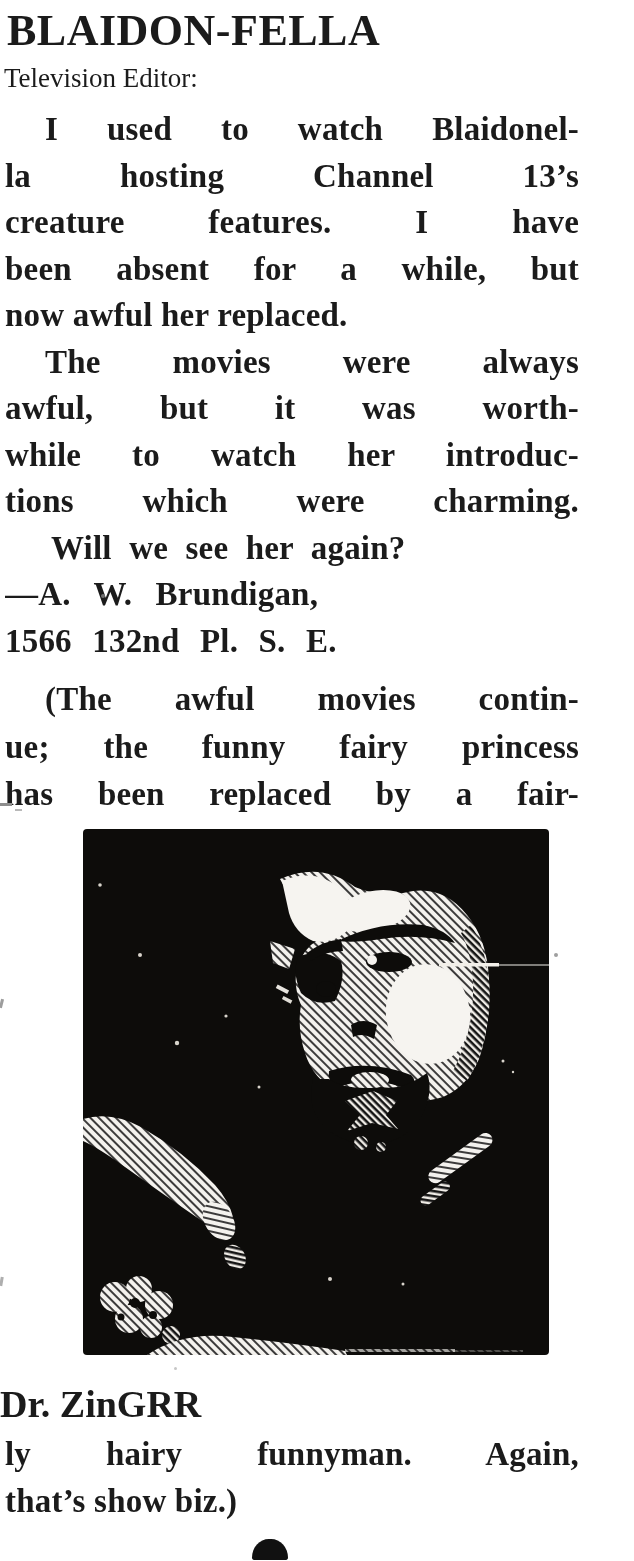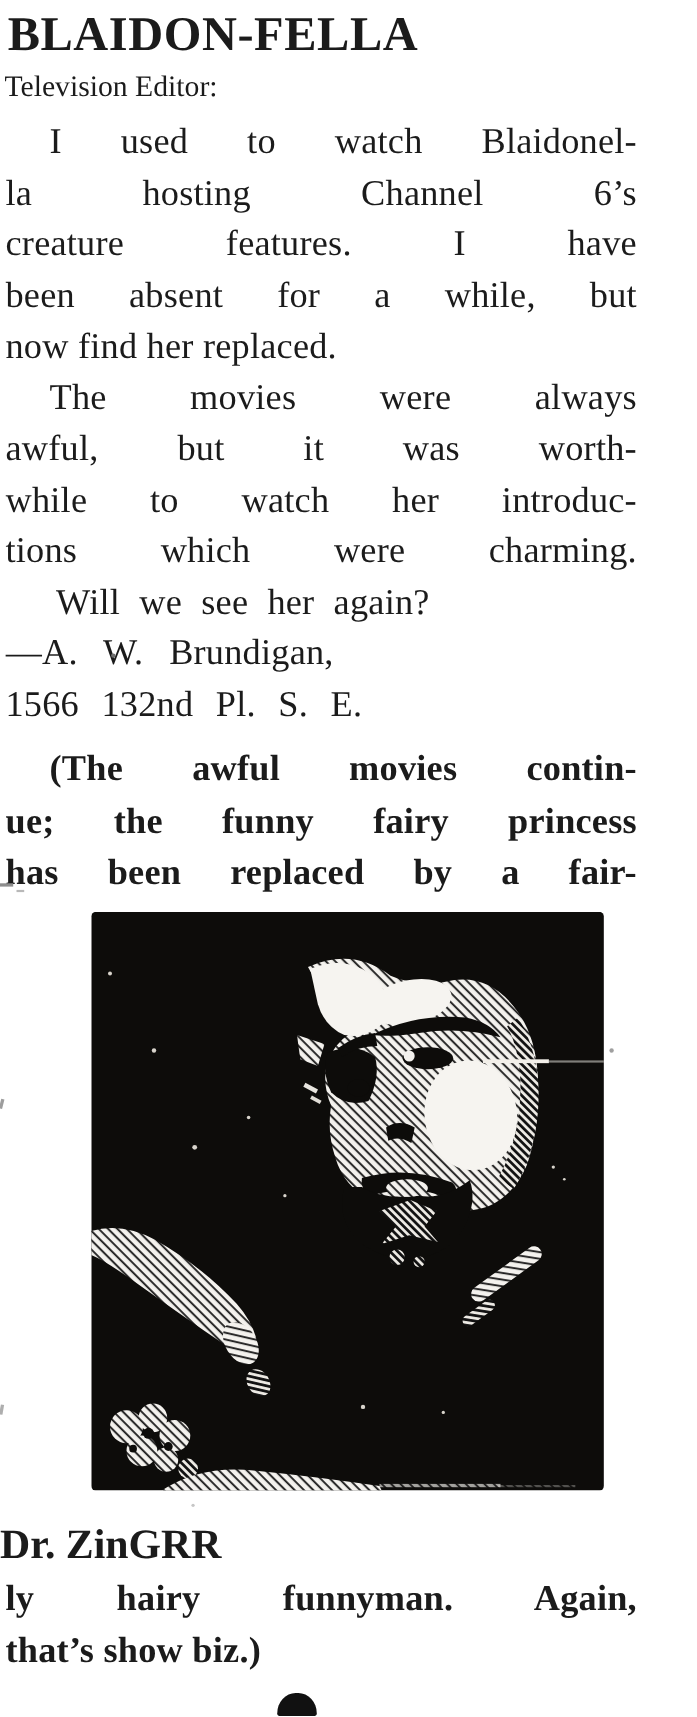--- a/index.html
+++ b/index.html
@@ -17,21 +17,21 @@
     font-size: 44px; font-weight: 700; line-height: 46px;
     letter-spacing: 0.5px; padding: 8px 0 0 7px;
   }
   .salutation {
     font-size: 27px; line-height: 38px; margin-top: 5px; padding-left: 4px;
   }
 
   .bodyblock { margin-top: 9px; padding: 0 5px 0 5px; }
   .tline {
     font-size: 33px; line-height: 46.5px; height: 46.5px;
-    letter-spacing: 0.2px; white-space: nowrap; overflow: hidden;
+    letter-spacing: 0.2px; white-space: nowrap; overflow: hidden; font-weight: bold;
   }
   .just { text-align: justify; text-align-last: justify; text-justify: inter-word; white-space: normal; }
   .ind  { text-indent: 40px; }
   .qline { padding-left: 46px; word-spacing: 9px; }
   .sig  { text-align: left; padding-right: 30px; word-spacing: 15px; }
   .addr { text-align: left; padding-right: 10px; word-spacing: 12px; }
 
   .noteblock { margin-top: 12px; padding: 0 5px; }
   .nline {
     font-size: 33px; font-weight: 700; line-height: 47.5px; height: 47.5px;
@@ -64,24 +64,24 @@
 </head>
 <body>
 
 <div class="page">
 
   <div class="headline">BLAIDON-FELLA</div>
   <div class="salutation">Television Editor:</div>
 
   <div class="bodyblock">
     <div class="tline just ind">I used to watch Blaidonel-</div>
-    <div class="tline just">la hosting Channel 6’s</div>
+    <div class="tline just">la hosting Channel 13’s</div>
     <div class="tline just">creature features. I have</div>
     <div class="tline just">been absent for a while, but</div>
-    <div class="tline">now find her replaced.</div>
+    <div class="tline">now awful her replaced.</div>
     <div class="tline just ind">The movies were always</div>
     <div class="tline just">awful, but it was worth-</div>
     <div class="tline just">while to watch her introduc-</div>
     <div class="tline just">tions which were charming.</div>
     <div class="tline qline">Will we see her again?</div>
     <div class="tline sig">—A. W. Brundigan,</div>
     <div class="tline addr">1566 132nd Pl. S. E.</div>
   </div>
 
   <div class="noteblock">

